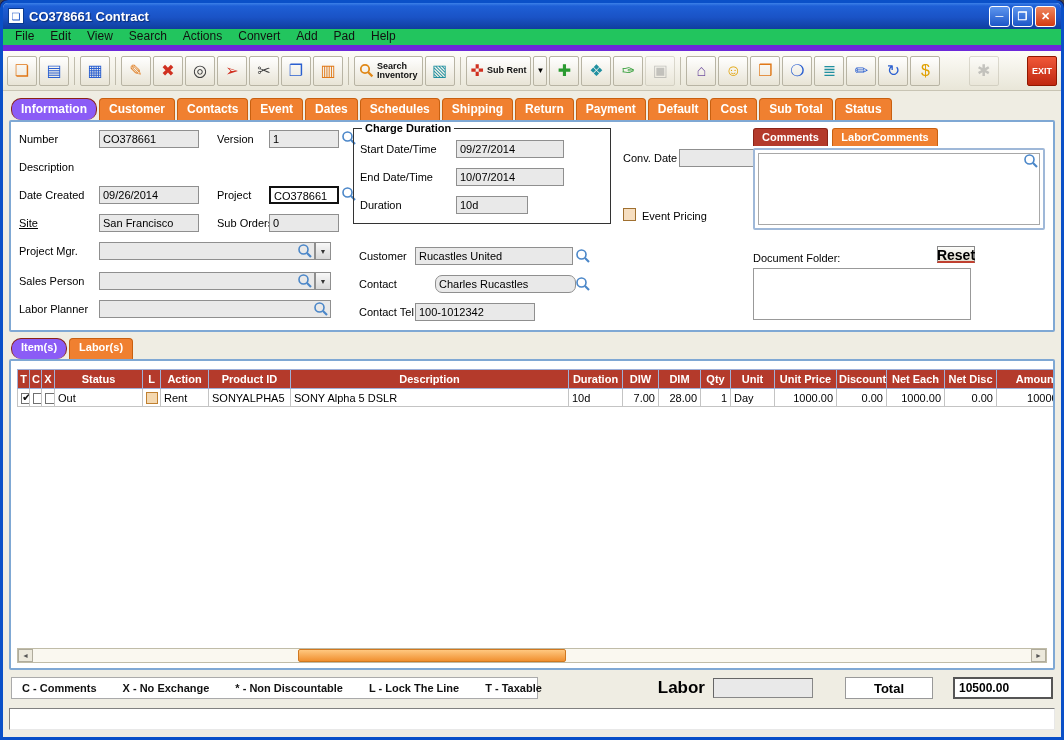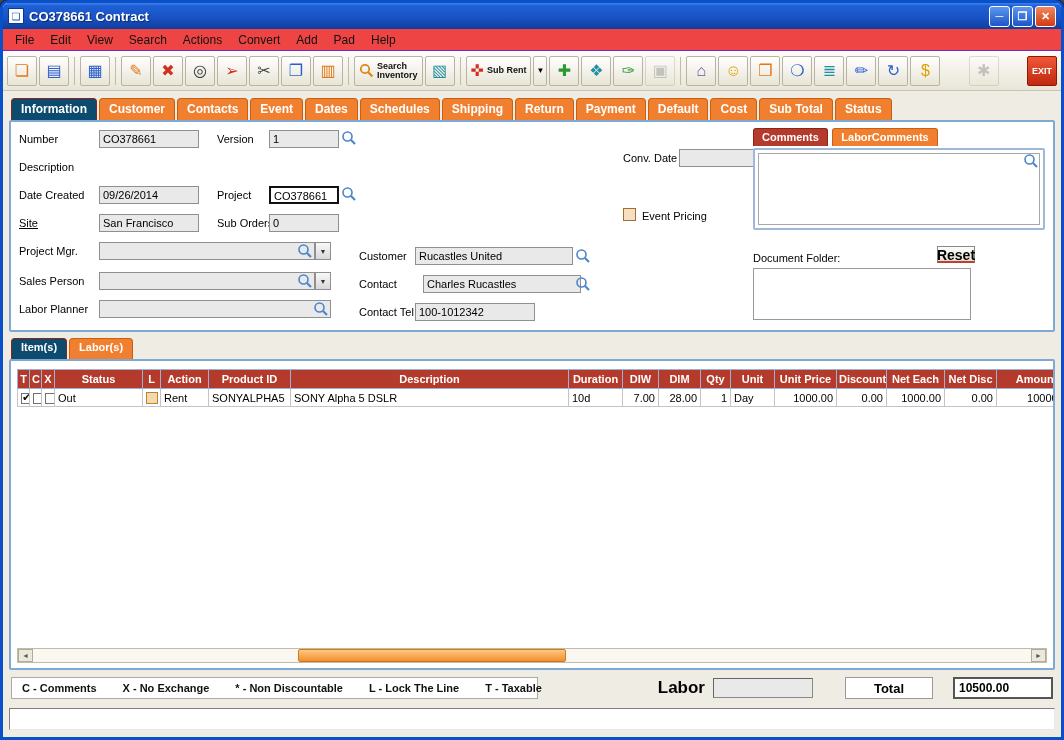--- a/index.html
+++ b/index.html
@@ -13,22 +13,22 @@
   .app-icon { width:16px; height:16px; background:#fff; border:1px solid #0A3A90; color:#1A53C6;
     font-size:10px; display:flex; align-items:center; justify-content:center; }
   .title-text { color:#fff; font-weight:bold; font-size:13px; text-shadow:1px 1px 1px #0A2A70; }
   .tbtns { margin-left:auto; display:flex; gap:2px; }
   .tbtn { width:21px; height:21px; border:1px solid #fff; border-radius:3px; color:#fff;
     font-size:11px; font-weight:bold; display:flex; align-items:center; justify-content:center;
     background:linear-gradient(180deg,#5E96EE,#1C56C8); }
   .tbtn.close { background:linear-gradient(180deg,#F0875E,#D23A12); }
 
   
-  .menubar { height:22px; flex:0 0 22px; display:flex; align-items:center; padding:0 4px; background:#ef4444;
-    border-bottom:1px solid #6d28d9; }
+  .menubar { height:22px; flex:0 0 22px; display:flex; align-items:flex-end; padding:0 4px; background:#22c55e;
+    border-bottom:6px solid #6d28d9; }
   .menu-item { font-size:12px; color:#111; padding:2px 8px; cursor:default; }
 
   
   .toolbar { height:40px; flex:0 0 40px; display:flex; align-items:center; gap:2px; padding:0 4px;
     background:linear-gradient(180deg,#FDFCF8,#E9E6D8); border-bottom:1px solid #C8C4B4; }
   .tb-btn { min-width:30px; height:30px; border:1px solid #B8B4A4; border-radius:2px;
     background:linear-gradient(180deg,#FFFFFF,#E8E4D6); display:flex; align-items:center;
     justify-content:center; font-size:16px; cursor:default; }
   .tb-btn.wide { padding:0 4px; gap:3px; }
   .tb-sep { width:1px; height:28px; background:#C0BCAC; margin:0 3px; }
@@ -39,21 +39,21 @@
   .exit-text { color:#fff; font-weight:bold; font-size:9px; }
   .ddown { min-width:14px; height:30px; font-size:8px; }
   .c-blue{color:#2A5FD0} .c-red{color:#D03020} .c-green{color:#2A9A30} .c-orange{color:#E07818}
   .c-gray{color:#8A8A8A} .c-teal{color:#2090A0} .c-yellow{color:#E0A000} .c-dark{color:#404040}
   .c-purple{color:#7050A0}
 
   
   .tabrow { display:flex; gap:2px; padding:7px 8px 0 8px; flex:0 0 29px; }
   .tab { padding:3px 9px 4px 9px; font-size:12px; font-weight:bold; color:#fff; background:#F08030;
     border:1px solid #C86010; border-bottom:none; border-radius:4px 4px 0 0; cursor:default; white-space:nowrap; }
-  .tab.active { background:#0c4a6e; border-color:#8A2418; }
+  .tab.active { background:#8b5cf6; border-color:#8A2418;border-radius:10px; }
   .subtab { padding:2px 9px 3px 9px; font-size:11px; }
 
   
   .panel { margin:0 6px; background:#fff; border:2px solid #7FA8D4; border-radius:2px; position:relative; }
   .info-panel { flex:0 0 212px; }
   .items-panel { flex:0 0 311px; overflow:hidden; }
 
   .lbl { position:absolute; font-size:11px; color:#000; white-space:nowrap; }
   .field { position:absolute; height:18px; background:#E9E9E9; border:1px solid #8F8F8F;
     font-size:11px; padding:2px 3px; overflow:hidden; white-space:nowrap; }
@@ -319,36 +319,45 @@
         <span>▼</span>
       </span>
 
     <span class="lbl" style="left:8px; top:181px;">Labor Planner</span>
     <span class="field" style="left:88px; top:178px; width:232px;"></span>
     <svg class="mag" style="left:302px; top:179px;" viewBox="0 0 16 16">
         <circle cx="6.5" cy="6.5" r="4.5" fill="none" stroke="#4A86C8" stroke-width="1.6"></circle>
         <line x1="10" y1="10" x2="14" y2="14" stroke="#4A86C8" stroke-width="2.2"></line>
       </svg>
 
+    <div class="fieldset" style="left:342px; top:6px; width:258px; height:96px;">
+      <span class="fieldset-legend">Charge Duration</span>
+      <span class="lbl" style="left:6px; top:14px;">Start Date/Time</span>
+      <span class="field" style="left:102px; top:11px; width:108px;">09/27/2014</span>
+      <span class="lbl" style="left:6px; top:42px;">End Date/Time</span>
+      <span class="field" style="left:102px; top:39px; width:108px;">10/07/2014</span>
+      <span class="lbl" style="left:6px; top:70px;">Duration</span>
+      <span class="field" style="left:102px; top:67px; width:72px;">10d</span>
+    </div>
 
     <span class="lbl" style="left:612px; top:30px;">Conv. Date</span>
     <span class="field" style="left:668px; top:27px; width:82px;"></span>
 
     <span class="checkbox" style="left:612px; top:86px;"></span>
     <span class="lbl" style="left:631px; top:88px;">Event Pricing</span>
 
     <span class="lbl" style="left:348px; top:128px;">Customer</span>
     <span class="field" style="left:404px; top:125px; width:158px;">Rucastles United</span>
     <svg class="mag" style="left:564px; top:126px;" viewBox="0 0 16 16">
         <circle cx="6.5" cy="6.5" r="4.5" fill="none" stroke="#4A86C8" stroke-width="1.6"></circle>
         <line x1="10" y1="10" x2="14" y2="14" stroke="#4A86C8" stroke-width="2.2"></line>
       </svg>
 
     <span class="lbl" style="left:348px; top:156px;text-align:right;">Contact</span>
-    <span class="field" style="left:412px; top:153px; width:158px;">Charles Rucastles</span>
+    <span class="field" style="left:424px; top:153px; width:141px;border-radius:7px;">Charles Rucastles</span>
     <svg class="mag" style="left:564px; top:154px;" viewBox="0 0 16 16">
         <circle cx="6.5" cy="6.5" r="4.5" fill="none" stroke="#4A86C8" stroke-width="1.6"></circle>
         <line x1="10" y1="10" x2="14" y2="14" stroke="#4A86C8" stroke-width="2.2"></line>
       </svg>
 
     <span class="lbl" style="left:348px; top:184px;">Contact Tel #</span>
     <span class="field" style="left:404px; top:181px; width:120px;">100-1012342</span>
 
     <div class="comments-tabs">
       <span class="mini-tab active">Comments</span>

